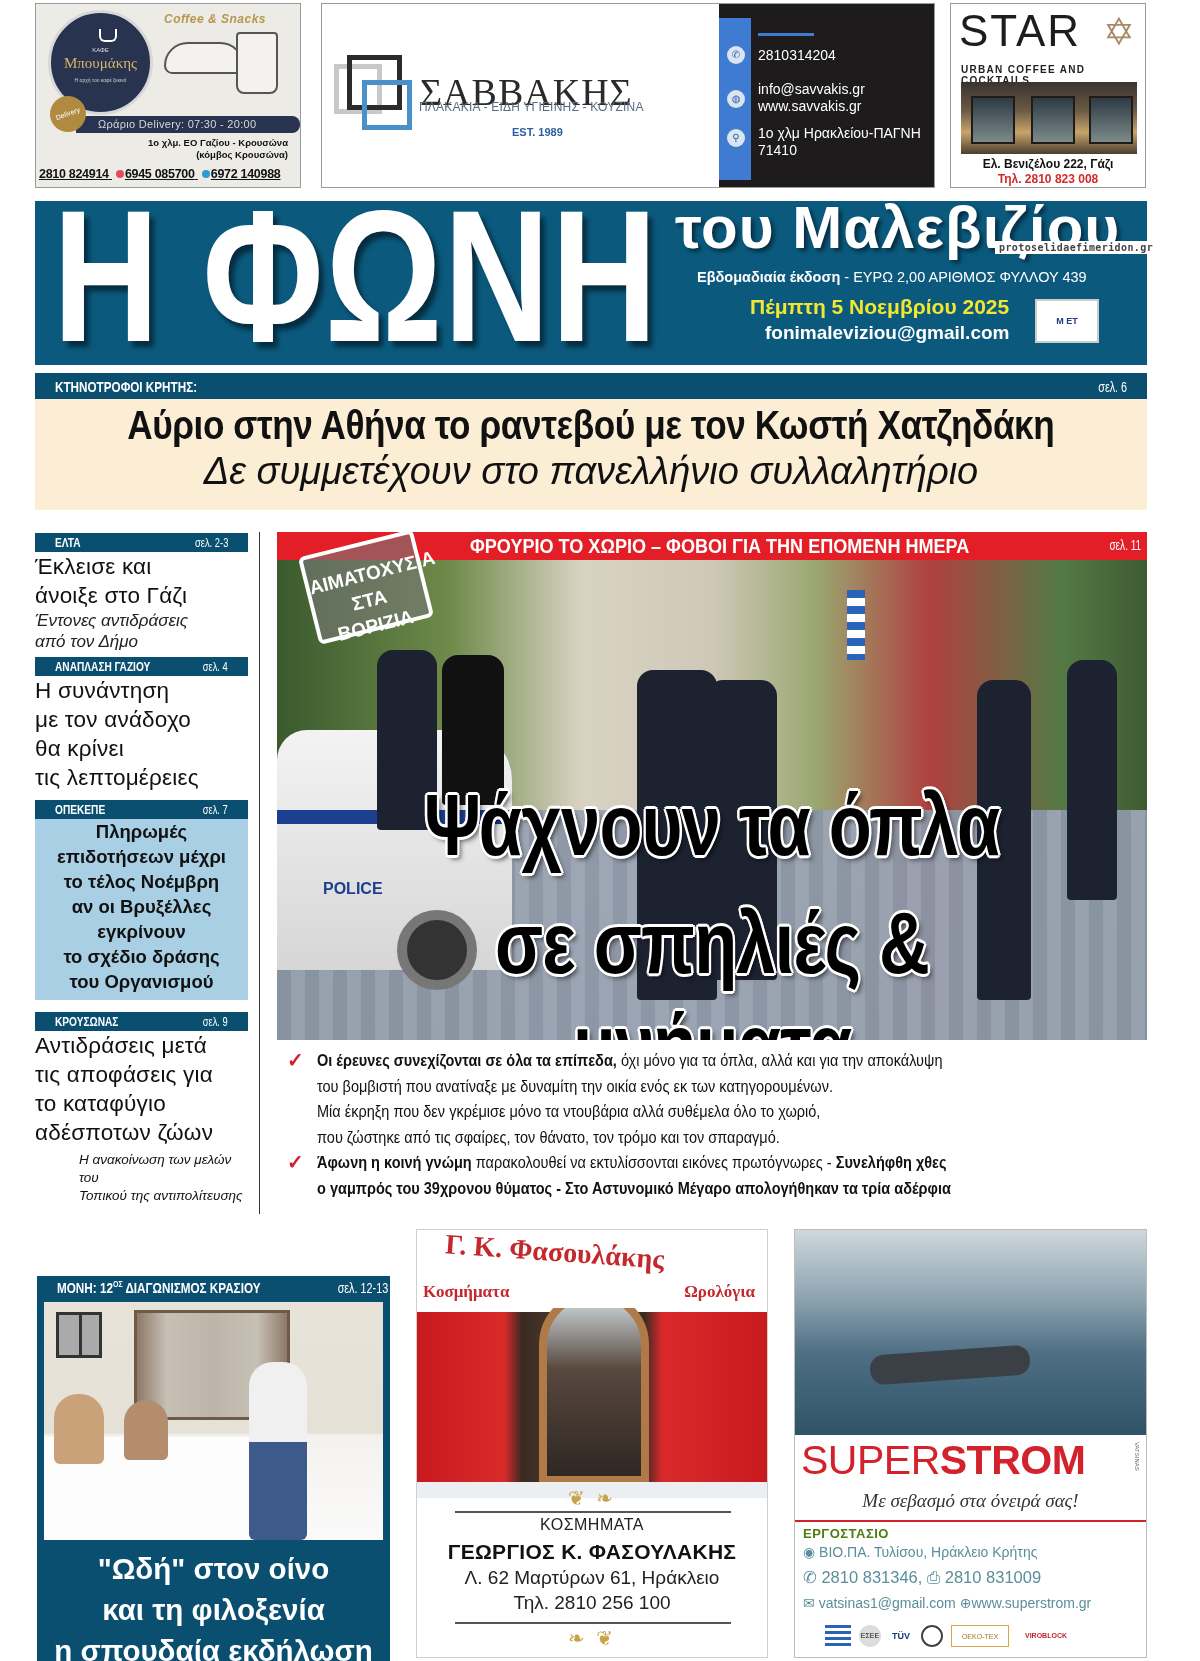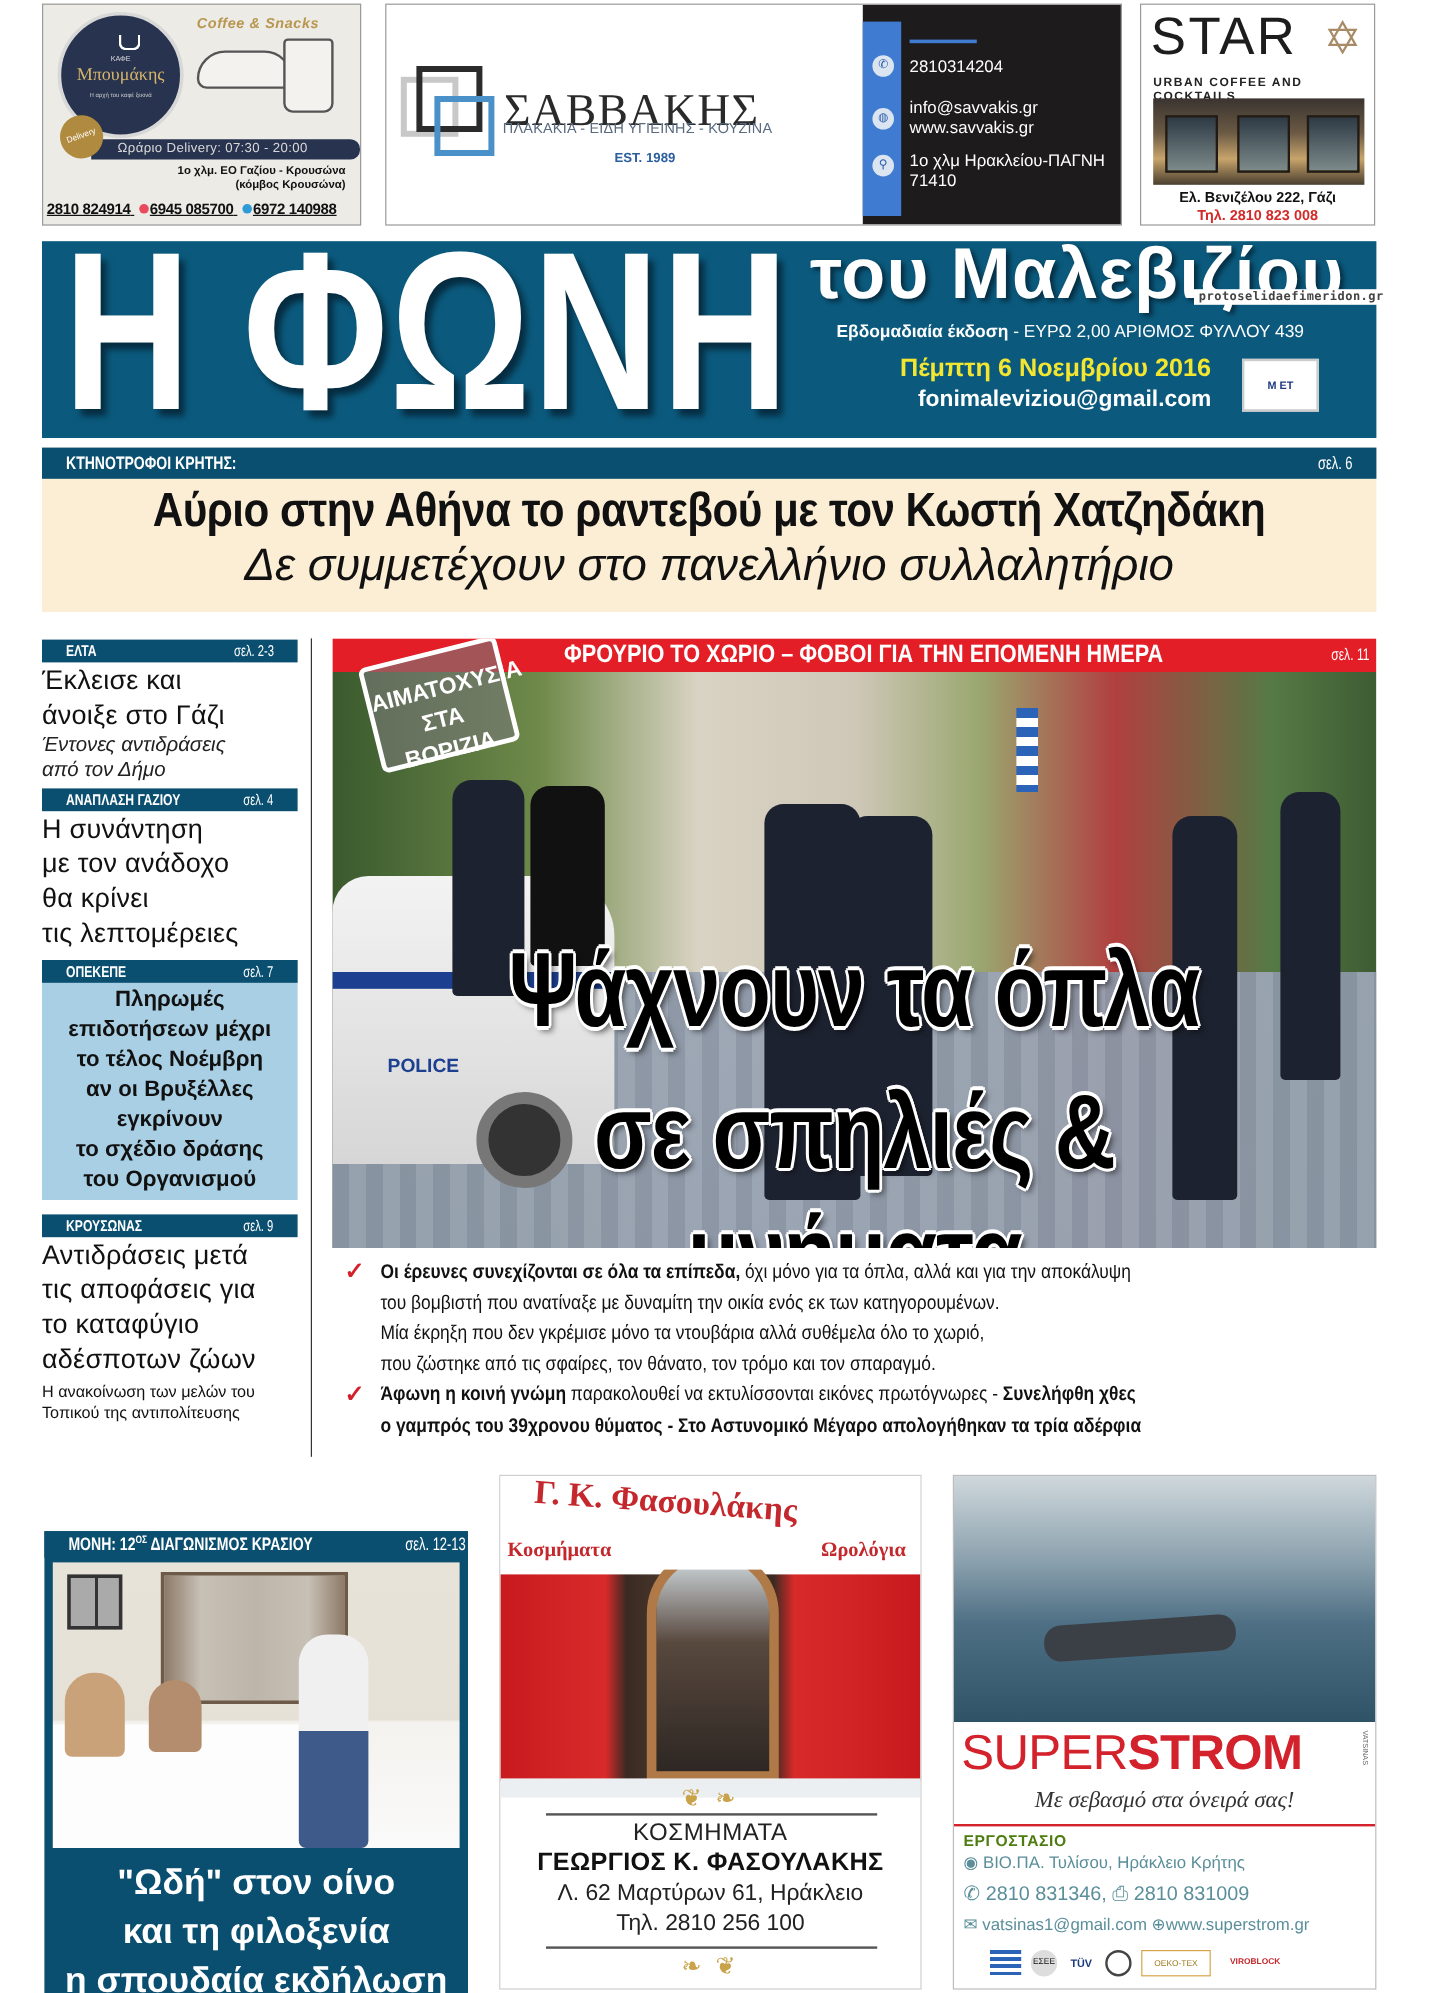--- a/index.html
+++ b/index.html
@@ -68,21 +68,21 @@
   #topstory .h2 { text-align: center; font-size: 38px; font-style: italic; margin-top: 2px; }
 
   
   #leftcol { left: 35px; top: 533px; width: 213px; }
   #colrule { left: 259px; top: 532px; width: 1px; height: 682px; background: #333; }
   .lc-kick { height: 19px; font-size: 13px; }
   .lc-head { font-size: 22.5px; line-height: 29px; color: #111; letter-spacing: 0.2px; }
   .lc-sub { font-size: 17px; font-style: italic; line-height: 21px; color: #222; }
   .lc-box { background: #a8cfe3; padding-bottom: 6px; }
   .lc-box .lc-head2 { font-size: 18.5px; font-weight: bold; line-height: 25px; text-align: center; }
-  .lc-sub-small { font-size: 13.5px; line-height: 18px; }
+  .lc-sub-small { font-size: 13.5px; font-style: italic; line-height: 18px; margin-left: 44px; }
 
   
   #hero { left: 277px; top: 532px; width: 870px; height: 508px; overflow: hidden; }
   #hero .red { position: absolute; left: 0; top: 0; width: 100%; height: 28px; background: #e31e26; color: #fff; font-weight: bold; font-size: 21px; }
   #hero .red .t { position: absolute; left: 193px; top: 2px; }
   #hero .red .p { position: absolute; right: 6px; top: 5px; font-size: 14px; }
   #hero .photo { position: absolute; left: 0; top: 28px; width: 100%; height: 480px;
     background:
       linear-gradient(180deg, rgba(0,0,0,0) 55%, rgba(60,70,90,0.4) 100%),
       linear-gradient(90deg, #3a5a2e 0%, #6f8a4a 20%, #d9d3c3 35%, #cfc8b8 50%, #9aa770 62%, #b04040 75%, #557a45 90%, #3e5c33 100%); }
@@ -116,21 +116,21 @@
   #jewel { left: 416px; top: 1229px; width: 352px; height: 429px; background: #fff; border: 1px solid #cfcfcf; overflow: hidden; }
   #jewel .sign { position: absolute; left: 0; top: 0; width: 100%; height: 78px; background: #fff; }
   #jewel .sign .n1 { position: absolute; left: 28px; top: 6px; font-family: "Liberation Serif", serif; font-weight: bold; font-size: 28px; color: #c4282d; transform: rotate(4deg); }
   #jewel .sign .n2 { position: absolute; left: 6px; top: 52px; font-family: "Liberation Serif", serif; font-weight: bold; font-size: 17px; color: #c4282d; }
   #jewel .sign .n3 { position: absolute; right: 12px; top: 52px; font-family: "Liberation Serif", serif; font-weight: bold; font-size: 17px; color: #c4282d; }
   #jewel .store { position: absolute; left: 0; top: 82px; width: 100%; height: 172px; background: linear-gradient(90deg,#c8191f 0%,#d92a2a 25%,#3a2a22 30%,#5a4536 50%,#3a2a22 65%,#d92a2a 70%,#c8191f 100%); }
   #jewel .arch { position: absolute; left: 122px; top: 60px; width: 110px; height: 194px; border: 8px solid #b07a48; border-radius: 56px 56px 0 0; background: linear-gradient(180deg,#cfd9de,#58483e 40%,#2e2723); }
   #jewel .floor { position: absolute; left: 0; top: 252px; width: 100%; height: 16px; background: #eceff2; }
   #jewel .orn { position: absolute; left: 38px; width: 276px; height: 2px; background: #555; }
   #jewel .swirl { position: absolute; width: 100%; text-align: center; color: #c9a24a; font-size: 20px; letter-spacing: 3px; }
-  #jewel .t1 { position: absolute; width: 100%; top: 286px; text-align: center; font-size: 20px; color: #222; letter-spacing: 0.5px; }
+  #jewel .t1 { position: absolute; width: 100%; top: 286px; text-align: center; font-size: 16px; color: #222; letter-spacing: 0.5px; }
   #jewel .t2 { position: absolute; width: 100%; top: 310px; text-align: center; font-size: 21px; font-weight: bold; color: #111; letter-spacing: 0.3px; }
   #jewel .t3 { position: absolute; width: 100%; top: 337px; text-align: center; font-size: 19px; color: #222; }
   #jewel .t4 { position: absolute; width: 100%; top: 362px; text-align: center; font-size: 19px; color: #222; }
 
   #strom { left: 794px; top: 1229px; width: 353px; height: 429px; background: #fff; border: 1px solid #bdbdbd; overflow: hidden; }
   #strom .sea { position: absolute; left: 0; top: 0; width: 100%; height: 205px; background: linear-gradient(180deg,#cfd8dc 0%,#8aa0ad 35%,#4e6f84 60%,#2f5366 100%); }
   #strom .mattress { position: absolute; left: 75px; top: 120px; width: 160px; height: 30px; background: #3b3f46; border-radius: 14px; transform: rotate(-4deg); }
   #strom .logo { position: absolute; left: 6px; top: 207px; font-size: 41px; color: #d3222c; letter-spacing: -0.5px; }
   #strom .logo b { font-weight: bold; }
   #strom .vatsinas { position: absolute; right: 6px; top: 212px; font-size: 6px; color: #666; writing-mode: vertical-rl; }
@@ -202,21 +202,21 @@
     <div class="win" style="left:128px"></div>
   </div>
   <div class="addr">Ελ. Βενιζέλου 222, Γάζι</div>
   <div class="tel">Τηλ. 2810 823 008</div>
 </div>
 
 <div id="masthead" class="abs">
   <div class="big">Η ΦΩΝΗ</div>
   <div class="tou">του Μαλεβιζίου</div>
   <div class="edition"><b>Εβδομαδιαία έκδοση</b><span> - ΕΥΡΩ 2,00 ΑΡΙΘΜΟΣ ΦΥΛΛΟΥ 439</span></div>
-  <div class="date">Πέμπτη 6 Νοεμβρίου 2016</div>
+  <div class="date">Πέμπτη 5 Νοεμβρίου 2025</div>
   <div class="email">fonimaleviziou@gmail.com</div>
   <div class="met"><span>M  ET</span></div>
 </div>
 <div id="watermark" class="abs">protoselidaefimeridon.gr</div>
 
 <div id="topstory" class="abs">
   <div class="kicker-bar">
     <span class="cond">ΚΤΗΝΟΤΡΟΦΟΙ ΚΡΗΤΗΣ:</span>
     <span class="cond-r">σελ. 6</span>
   </div>

